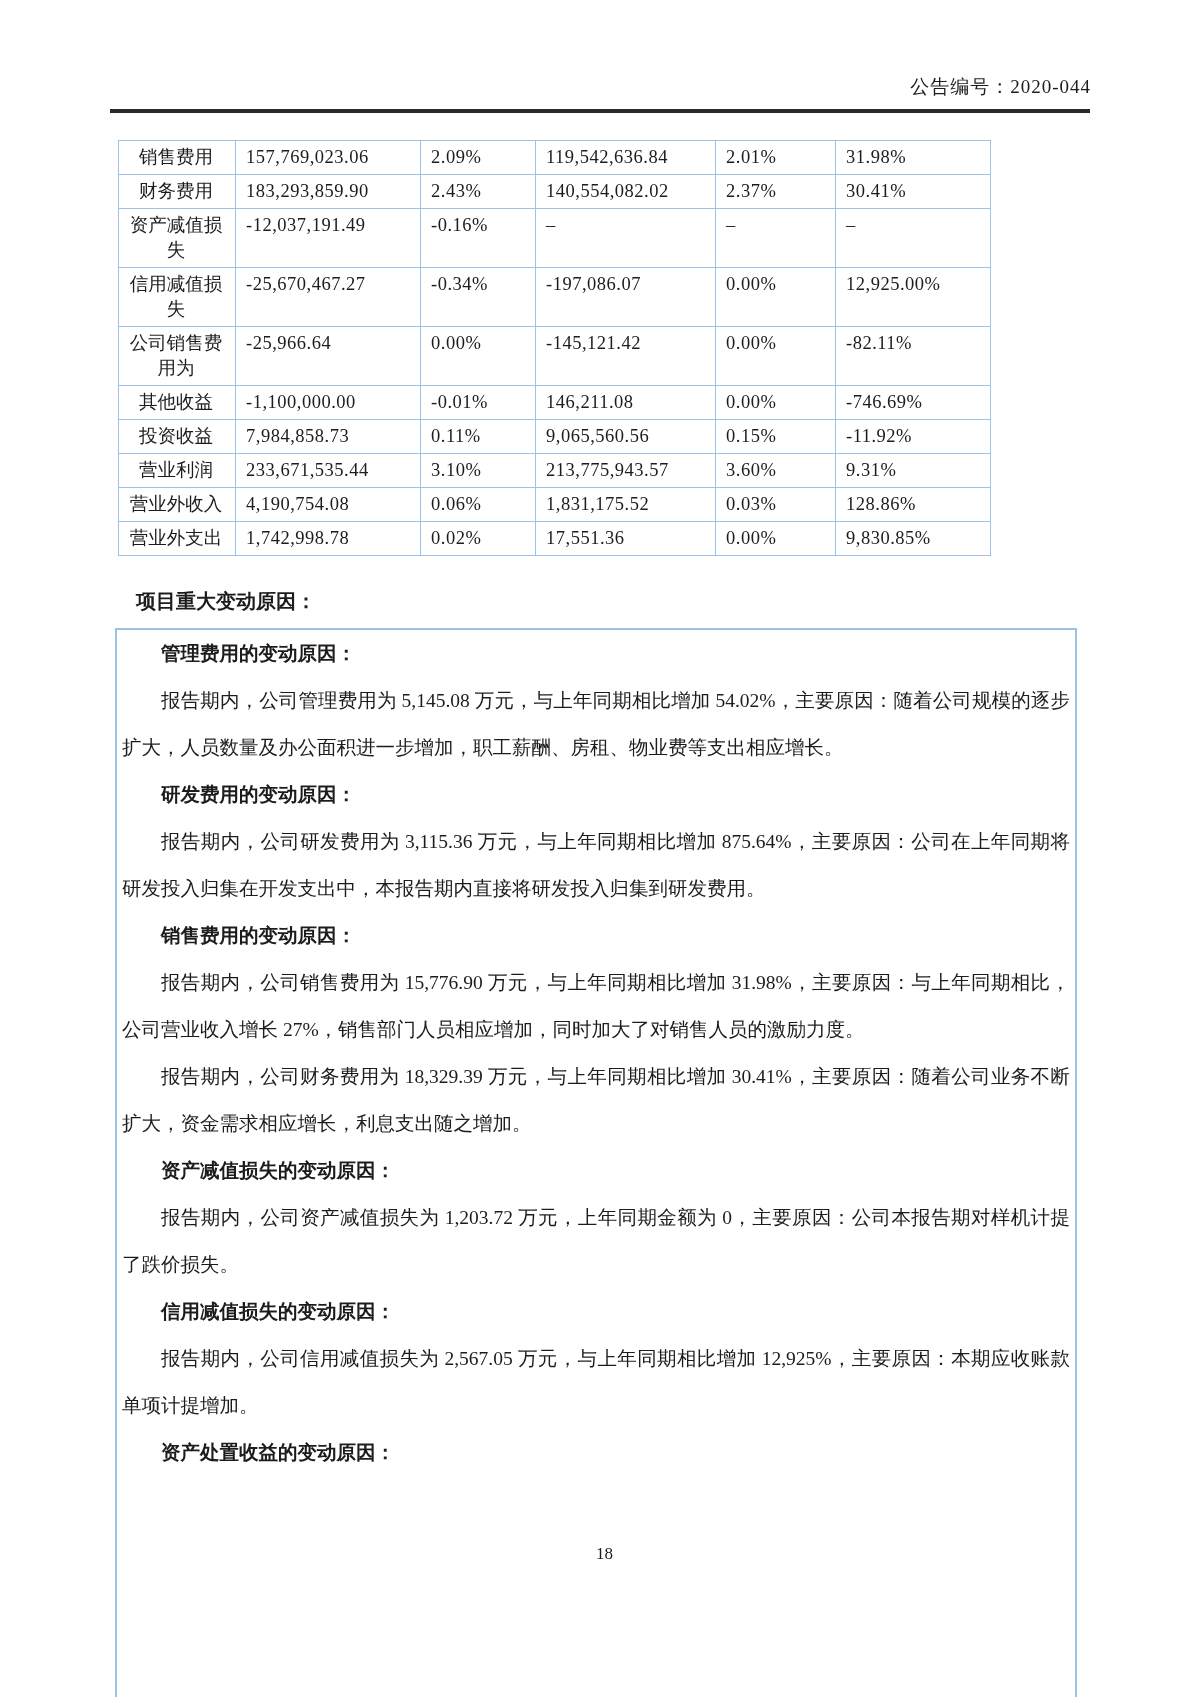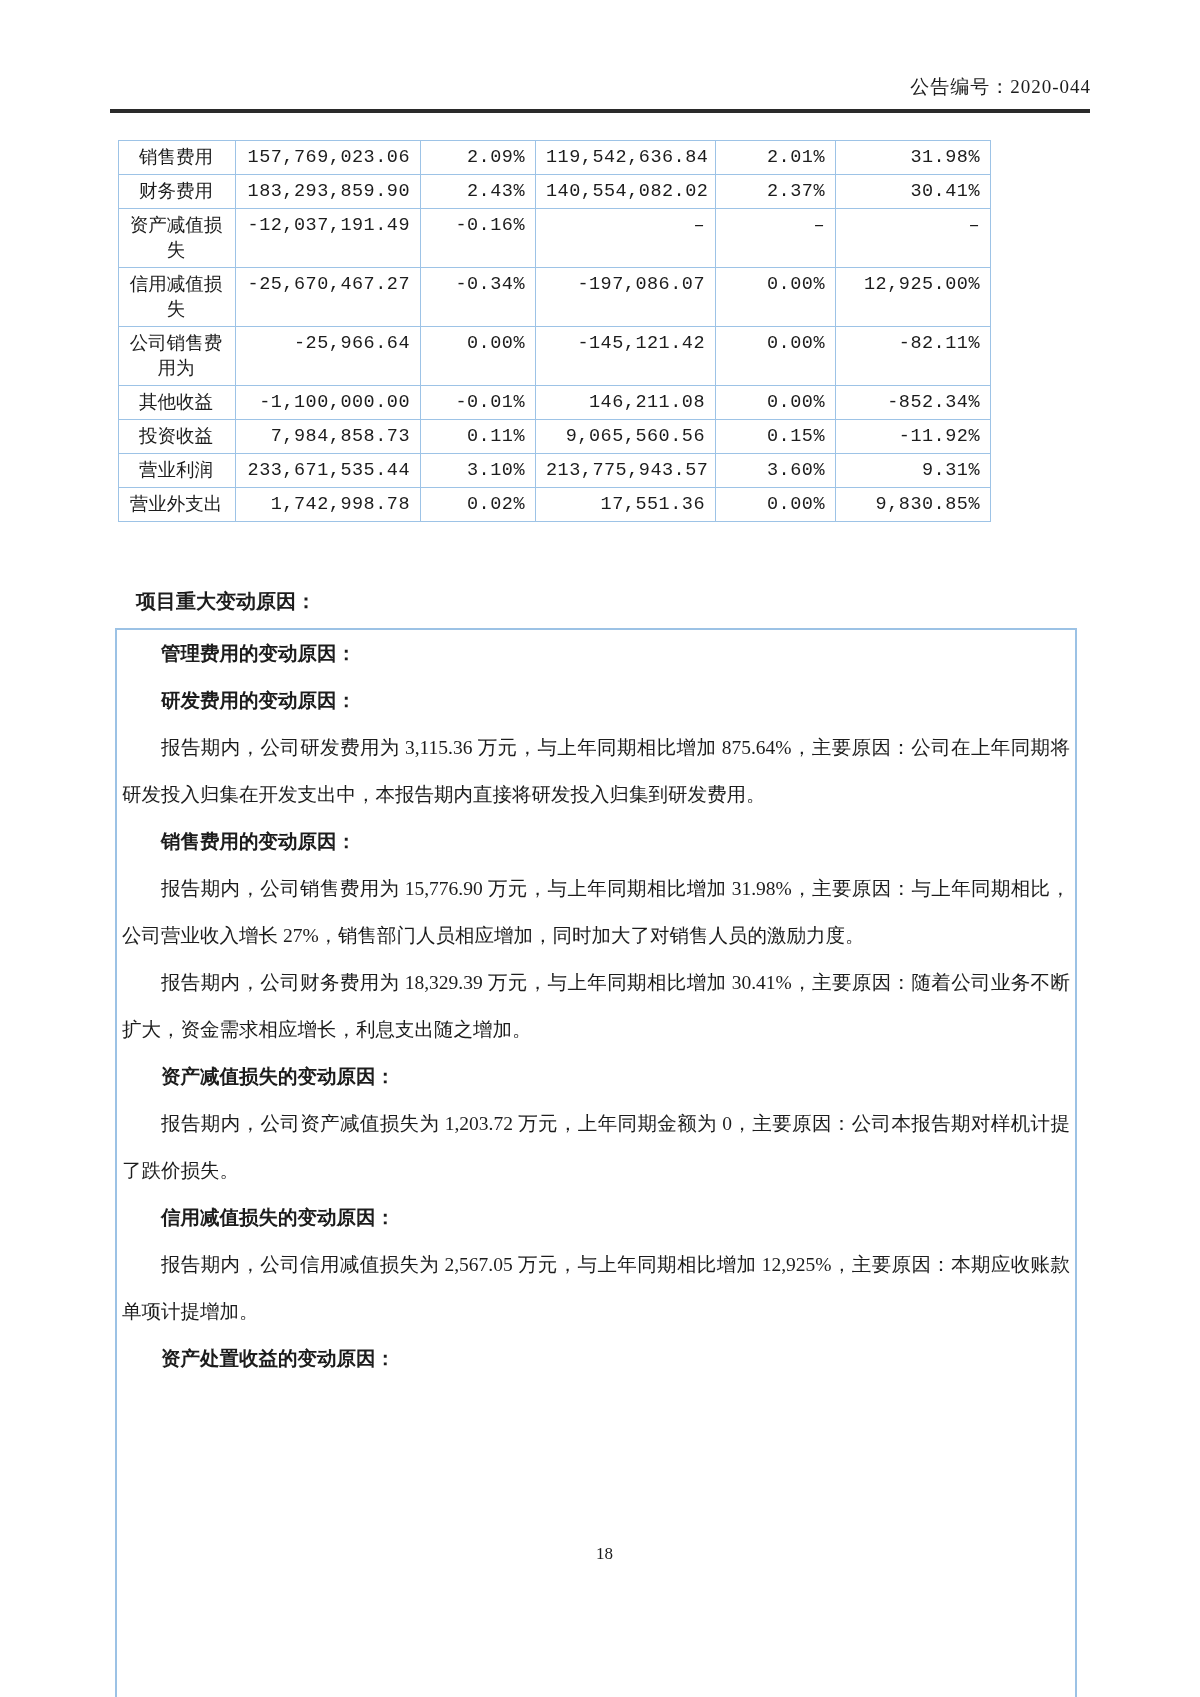--- a/index.html
+++ b/index.html
@@ -45,24 +45,22 @@
     line-height:25px;
     vertical-align:top;
     overflow:hidden;
   }
   table.fin td.item{
     text-align:center;
     padding-left:8px;
     word-break:break-all;
   }
   table.fin td.num{
-    text-align:right;
     letter-spacing:0.5px;
     white-space:nowrap;
-    font-family:Liberation Mono, monospace;
   }
   .sec-title{
     position:absolute;
     left:136px;top:588px;
     font-size:20px;
     font-weight:bold;
     font-family:"Liberation Sans","DejaVu Sans",sans-serif;
   }
   .reasons-box{
     position:absolute;
@@ -151,54 +149,63 @@
           <td class="num">-145,121.42</td>
           <td class="num">0.00%</td>
           <td class="num">-82.11%</td>
         </tr>
         <tr>
           <td class="item">其他收益</td>
           <td class="num">-1,100,000.00</td>
           <td class="num">-0.01%</td>
           <td class="num">146,211.08</td>
           <td class="num">0.00%</td>
-          <td class="num">-852.34%</td>
+          <td class="num">-746.69%</td>
         </tr>
         <tr>
           <td class="item">投资收益</td>
           <td class="num">7,984,858.73</td>
           <td class="num">0.11%</td>
           <td class="num">9,065,560.56</td>
           <td class="num">0.15%</td>
           <td class="num">-11.92%</td>
         </tr>
         <tr>
           <td class="item">营业利润</td>
           <td class="num">233,671,535.44</td>
           <td class="num">3.10%</td>
           <td class="num">213,775,943.57</td>
           <td class="num">3.60%</td>
           <td class="num">9.31%</td>
         </tr>
         <tr>
+          <td class="item">营业外收入</td>
+          <td class="num">4,190,754.08</td>
+          <td class="num">0.06%</td>
+          <td class="num">1,831,175.52</td>
+          <td class="num">0.03%</td>
+          <td class="num">128.86%</td>
+        </tr>
+        <tr>
           <td class="item">营业外支出</td>
           <td class="num">1,742,998.78</td>
           <td class="num">0.02%</td>
           <td class="num">17,551.36</td>
           <td class="num">0.00%</td>
           <td class="num">9,830.85%</td>
         </tr>
       </tbody>
   </table>
 
   <div class="sec-title">项目重大变动原因：</div>
 
   <div class="reasons-box">
       <div>
         <p class="h">管理费用的变动原因：</p>
+        <p class="b">报告期内，公司管理费用为 5,145.08 万元，与上年同期相比增加 54.02%，主要原因：随着公司规模的逐步扩大，人员数量及办公面积进一步增加，职工薪酬、房租、物业费等支出相应增长。</p>
       </div>
       <div>
         <p class="h">研发费用的变动原因：</p>
         <p class="b">报告期内，公司研发费用为 3,115.36 万元，与上年同期相比增加 875.64%，主要原因：公司在上年同期将研发投入归集在开发支出中，本报告期内直接将研发投入归集到研发费用。</p>
       </div>
       <div>
         <p class="h">销售费用的变动原因：</p>
         <p class="b">报告期内，公司销售费用为 15,776.90 万元，与上年同期相比增加 31.98%，主要原因：与上年同期相比，公司营业收入增长 27%，销售部门人员相应增加，同时加大了对销售人员的激励力度。</p>
       </div>
       <div>

